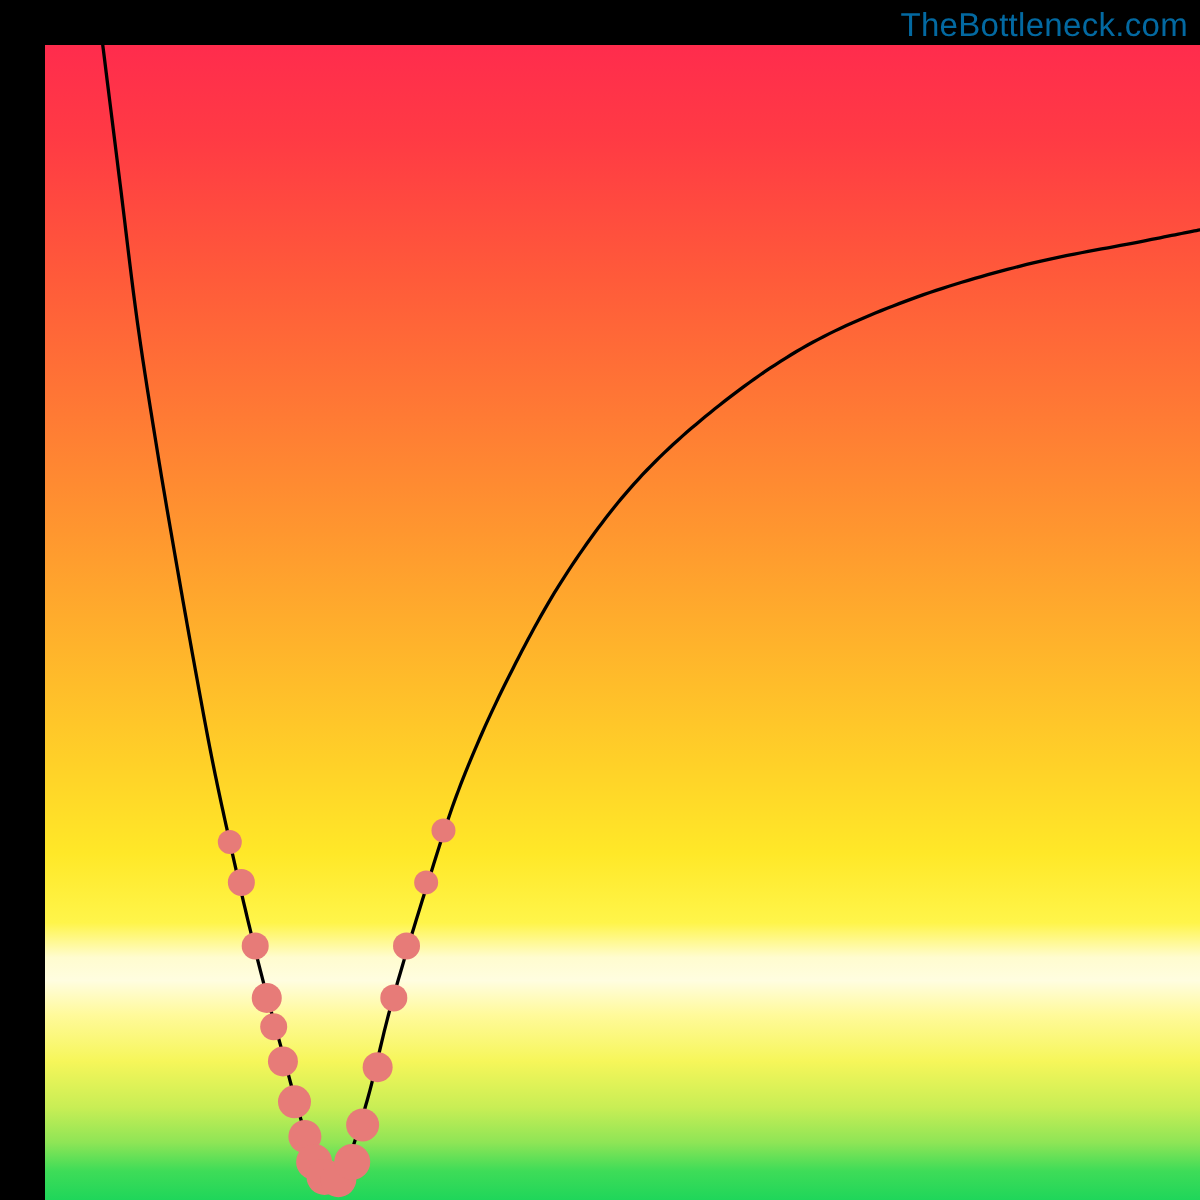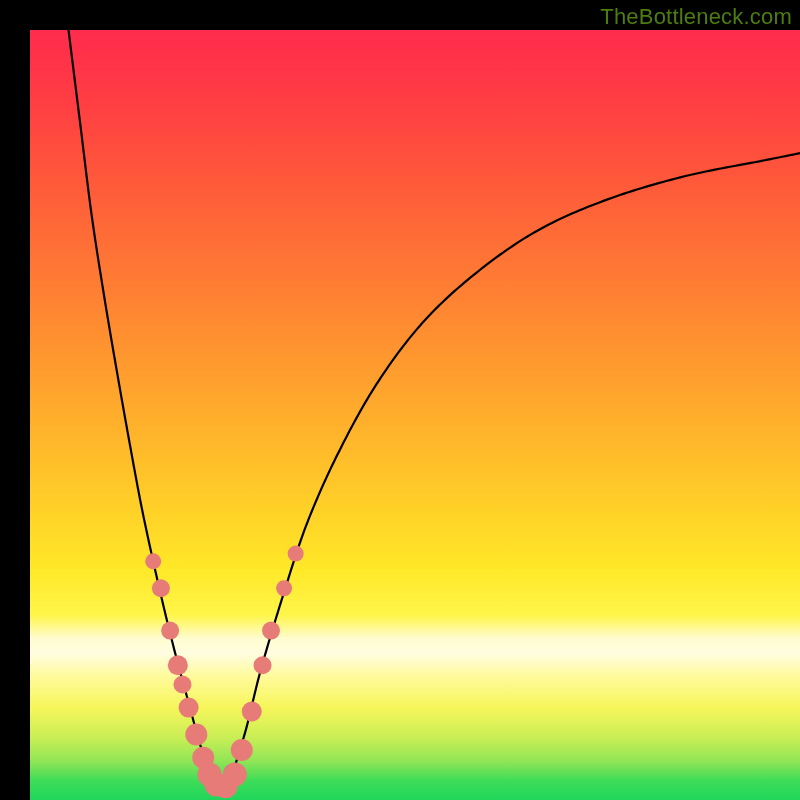--- a/index.html
+++ b/index.html
@@ -61,21 +61,21 @@
     stroke-linecap: round;
   }
   .marker {
     fill: #e77b78;
     stroke: none;
   }
   .watermark {
     position: absolute;
     top: 4px;
     right: 8px;
-    color: #4d7c0f;
+    color: #0369a1;
     font-size: 22px;
     letter-spacing: 0.2px;
     user-select: none;
   }
 </style>
 </head>
 <body>
 
 <div class="frame">
   <div class="plot-area">

